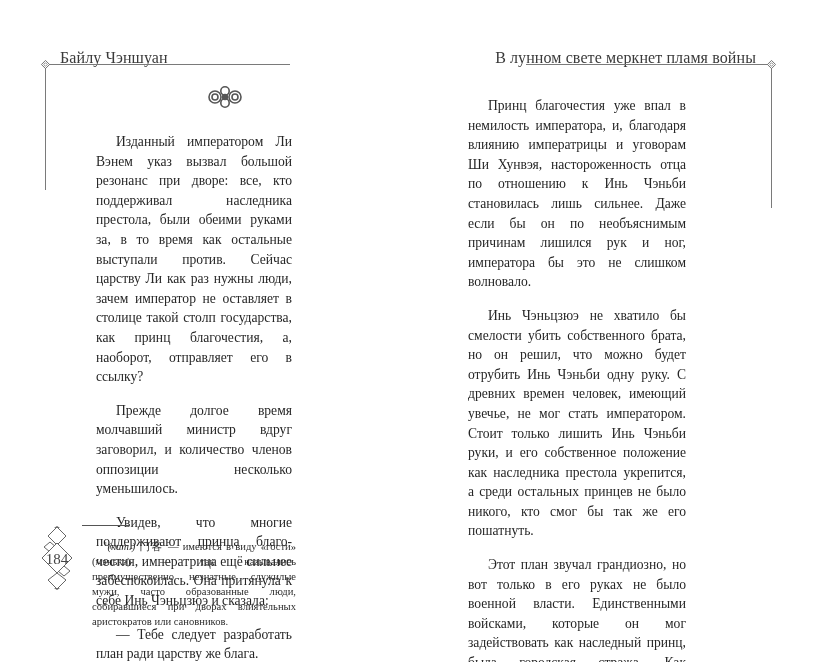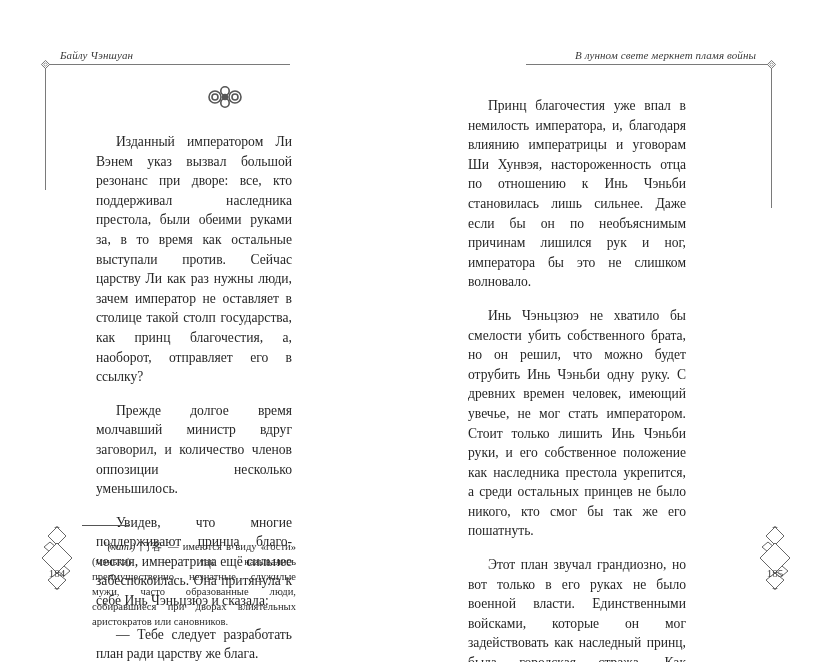--- a/index.html
+++ b/index.html
@@ -4,21 +4,21 @@
 <style>
   html, body { margin: 0; padding: 0; background: #ffffff; }
   body { width: 820px; height: 662px; position: relative; overflow: hidden;
          font-family: "Liberation Serif", "DejaVu Serif", serif; color: #2a2a2a; }
 
   .page { position: absolute; top: 0; height: 662px; }
   .page-left { left: 0; width: 410px; }
   .page-right { left: 406px; width: 410px; }
 
   
-  .running-head { position: absolute; font-size: 11px; color: #3a3a3a; letter-spacing: 0.1px; white-space: nowrap; font-style: italic; }
+  .running-head { position: absolute; font-size: 16px; color: #3a3a3a; letter-spacing: 0.1px; white-space: nowrap; }
   .page-left .running-head { left: 60px; top: 49px; }
   .page-right .running-head { right: 60px; top: 49px; }
 
   .rule-h { position: absolute; height: 1px; background: #7a7a7a; }
   .rule-v { position: absolute; width: 1px; background: #7a7a7a; }
   .page-left .rule-h { left: 46px; top: 64px; width: 244px; }
   .page-left .rule-v { left: 45px; top: 66px; height: 124px; }
   .page-right .rule-h { left: 120px; top: 64px; width: 242px; }
   .page-right .rule-v { left: 365px; top: 66px; height: 142px; }
 
@@ -41,21 +41,21 @@
   .footnote p { margin: 10px; text-indent: 12px; }
   .footnote sup { font-size: 7px; vertical-align: 4px; line-height: 0; }
   .footnote .abbr { font-style: italic; }
 
   
   .pn-ornament { position: absolute; width: 34px; height: 64px; }
   .page-left .pn-ornament { left: 40px; top: 526px; }
   .page-right .pn-ornament { left: 352px; top: 526px; }
   .pn-ornament svg { position: absolute; left: 0; top: 0; }
   .page-number { position: absolute; left: 0; width: 34px; top: 25px; text-align: center;
-                 font-size: 11px; color: #444; margin-top: 16px; }
+                 font-size: 15px; color: #444; }
 </style>
 </head>
 <body>
 
 <div class="page page-left">
   <div class="running-head">Байлу Чэншуан</div>
   <div class="rule-h"></div>
   <div class="rule-v"></div>
   <svg class="corner-diamond" viewBox="0 0 10 10">
     <path d="M5 0.5 L9.5 5 L5 9.5 L0.5 5 Z" fill="#fff" stroke="#666" stroke-width="1"></path>
@@ -112,27 +112,13 @@
     <path d="M5 3 L7 5 L5 7 L3 5 Z" fill="none" stroke="#666" stroke-width="0.8"></path>
   </svg>
 
   <div class="text-block">
     <p>Принц благочестия уже впал в немилость импера­тора, и, благодаря влиянию императрицы и угово­рам Ши Хунвэя, настороженность отца по отноше­нию к Инь Чэньби становилась лишь сильнее. Даже если бы он по необъяснимым причинам лишился рук и ног, императора бы это не слишком волновало.</p>
     <p>Инь Чэньцзюэ не хватило бы смелости убить собственного брата, но он решил, что можно будет отрубить Инь Чэньби одну руку. С древних времен человек, имеющий увечье, не мог стать императо­ром. Стоит только лишить Инь Чэньби руки, и его собственное положение как наследника престола укрепится, а среди остальных принцев не было никого, кто смог бы так же его пошатнуть.</p>
     <p>Этот план звучал грандиозно, но вот только в его руках не было военной власти. Единственными вой­сками, которые он мог задействовать как наследный принц, была городская стража. Как упоминалось ранее, Инь Чэньцзюэ был весьма посредственным и не слишком смышлёным: наслушавшись советов своих сторонников, он стал действовать импуль­сивно и даже не подумал о том, как будет действо­вать в случае поражения, а просто приказал Лянь Хэнлю в полночь перебросить военных к дворцу принца благочестия и начать осаду.</p>
 
   </div>
 
-  <div class="pn-ornament">
-    <svg width="34" height="64" viewBox="0 0 34 64">
-      <g fill="#fff" stroke="#666" stroke-width="1">
-        <path d="M17 1 L26 10 L17 19 L8 10 Z"></path>
-        <path d="M17 47 L26 54 L17 63 L8 54 Z"></path>
-        <path d="M10 16 L16 21 L10 26 L4 21 Z"></path>
-        <path d="M24 40 L30 45 L24 50 L18 45 Z"></path>
-        <path d="M17 17 L32 32 L17 47 L2 32 Z"></path>
-      </g>
-      <path d="M14 2 L17 0 L20 2 Z" fill="#666"></path>
-      <path d="M14 62 L17 64 L20 62 Z" fill="#666"></path>
-    </svg>
-    <div class="page-number">185</div>
-  </div>
 </div>
 
 </body></html>

